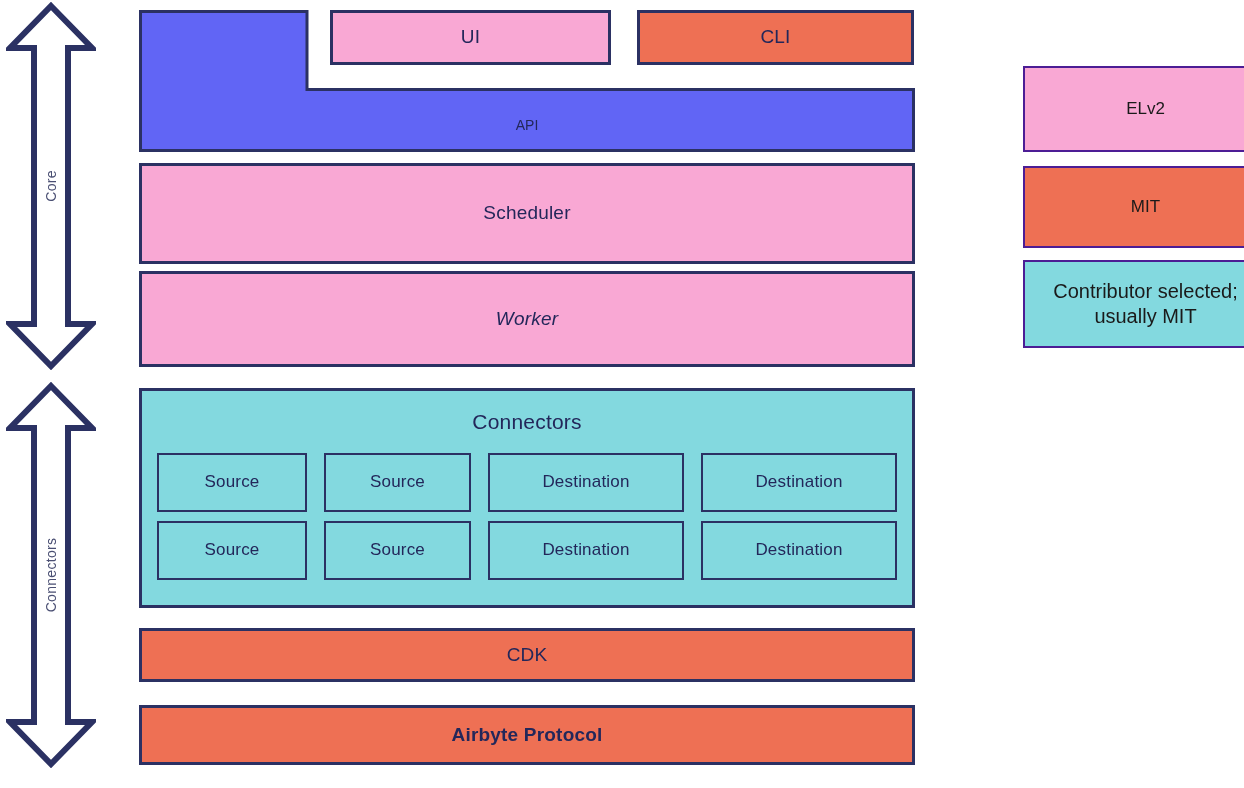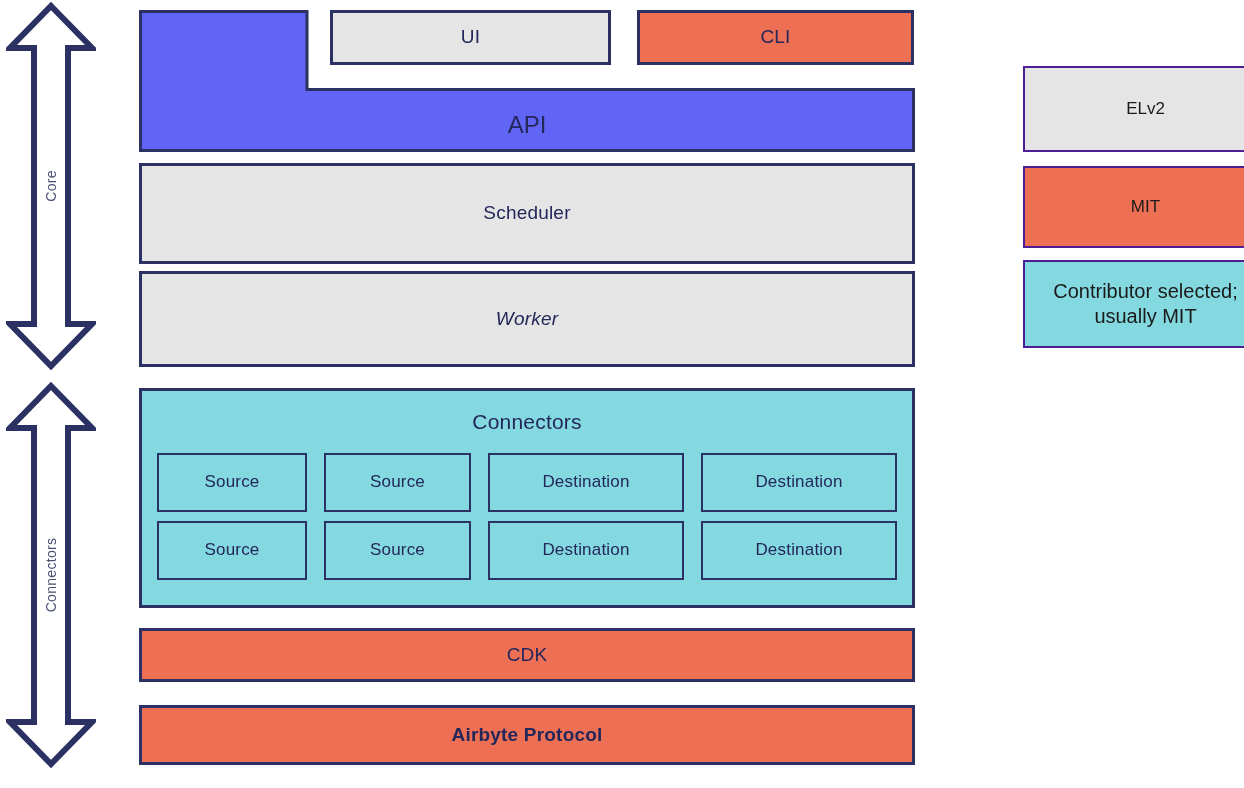--- a/index.html
+++ b/index.html
@@ -25,21 +25,21 @@
     border: 3px solid #2b3163;
     display: flex;
     align-items: center;
     justify-content: center;
     color: #23275a;
     font-size: 19px;
     line-height: 1.2;
     text-align: center;
     letter-spacing: .2px;
   }
-  .purple { background: #e5e5e5; }
+  .purple { background: #f9a8d4; }
   .orange { background: #ee7054; }
   .teal   { background: #83d9df; }
 
   
   #api-shape {
     position: absolute;
     left: 139px;
     top: 10px;
     width: 776px;
     height: 142px;
@@ -60,21 +60,21 @@
   #api-label {
     position: absolute;
     left: 139px;
     top: 98px;
     width: 776px;
     height: 54px;
     display: flex;
     align-items: center;
     justify-content: center;
     color: #23275a;
-    font-size: 24px;
+    font-size: 14px;
     z-index: 3;
     text-align: center;
   }
 
   
   #blk-ui  { left: 330px; top: 10px;  width: 281px; height: 55px; }
   #blk-cli { left: 637px; top: 10px;  width: 277px; height: 55px; }
 
   
   #blk-scheduler { left: 139px; top: 163px; width: 776px; height: 101px; }

